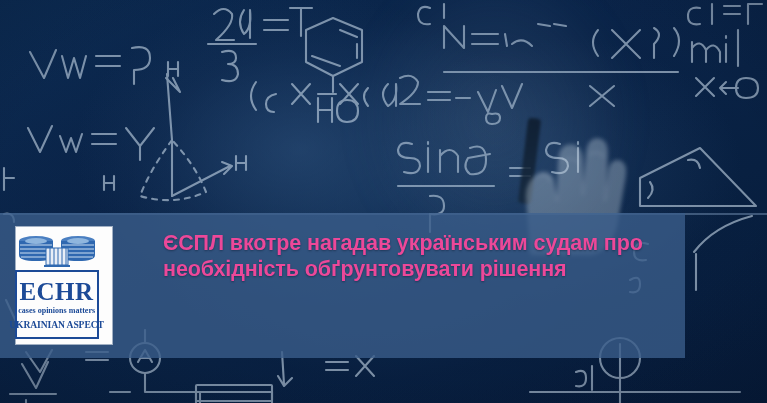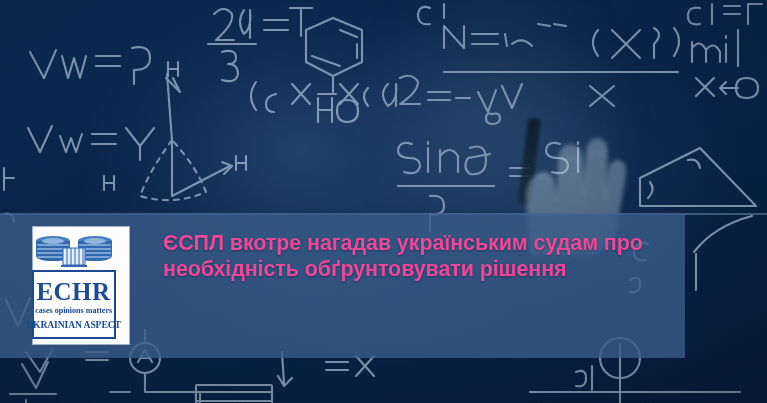--- a/index.html
+++ b/index.html
@@ -85,21 +85,21 @@
   }
   .banner-inner {
     position:relative;
     width:100%; height:100%;
     display:flex; align-items:center;
   }
 
   
   .logo-box {
     position:absolute;
-    left:33px; top:14px;
+    left:16px; top:14px;
     width:96px; height:117px;
     background:#fdfdfd;
     box-shadow:0 0 0 1px rgba(255,255,255,0.55);
     display:flex; flex-direction:column; align-items:center;
     padding:5px 20px 5px 5px;
   }
   .logo-building {
     width:82px; height:34px;
     position:relative;
     margin-top:2px;

